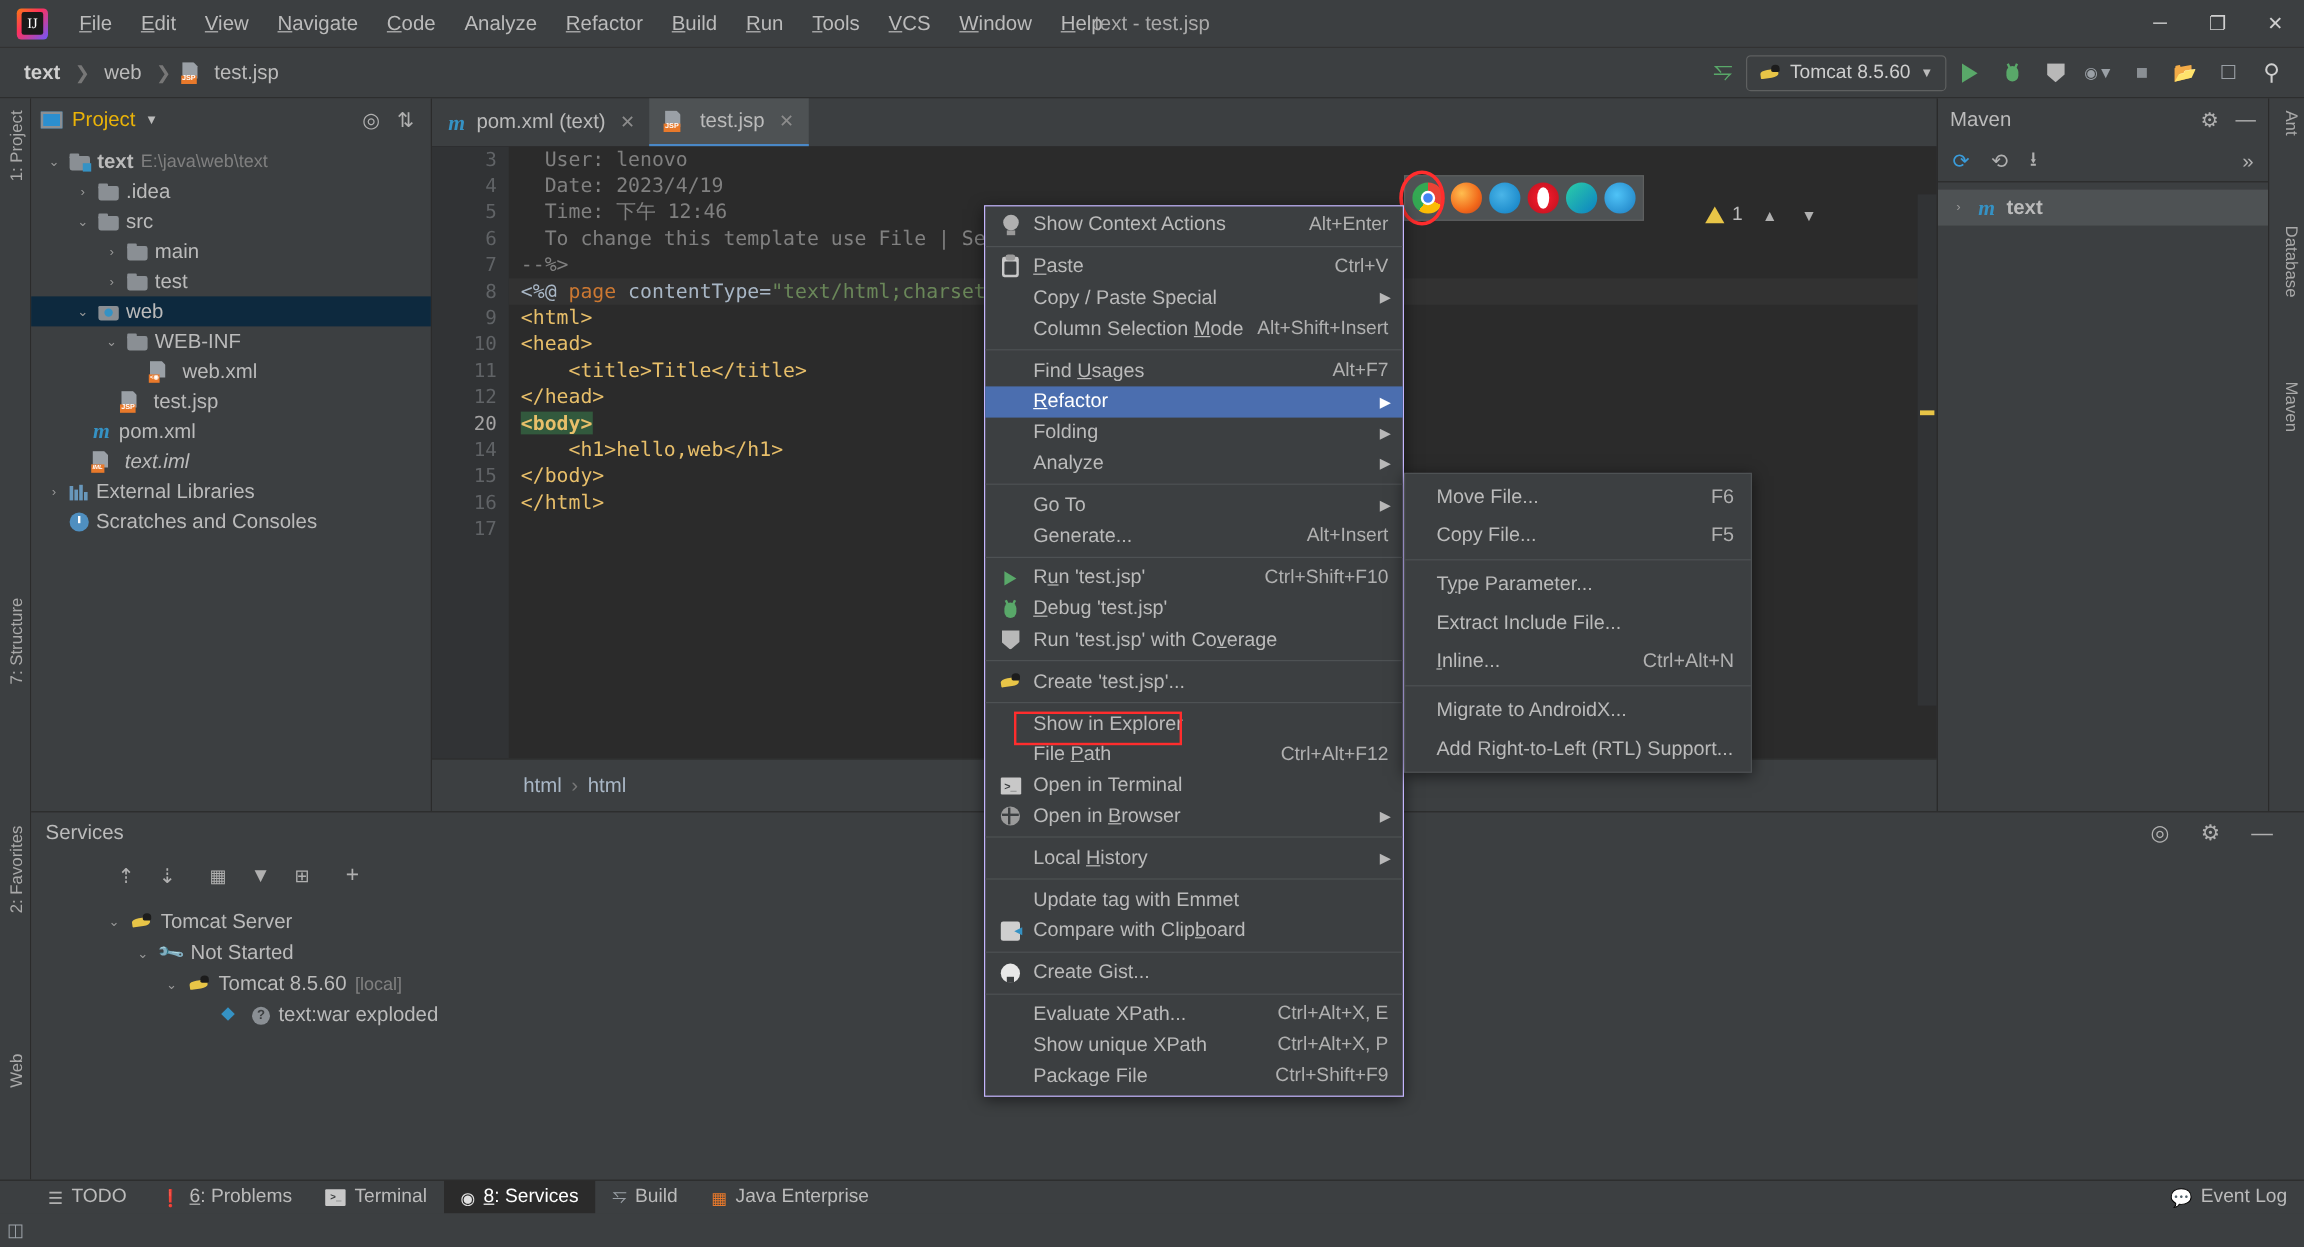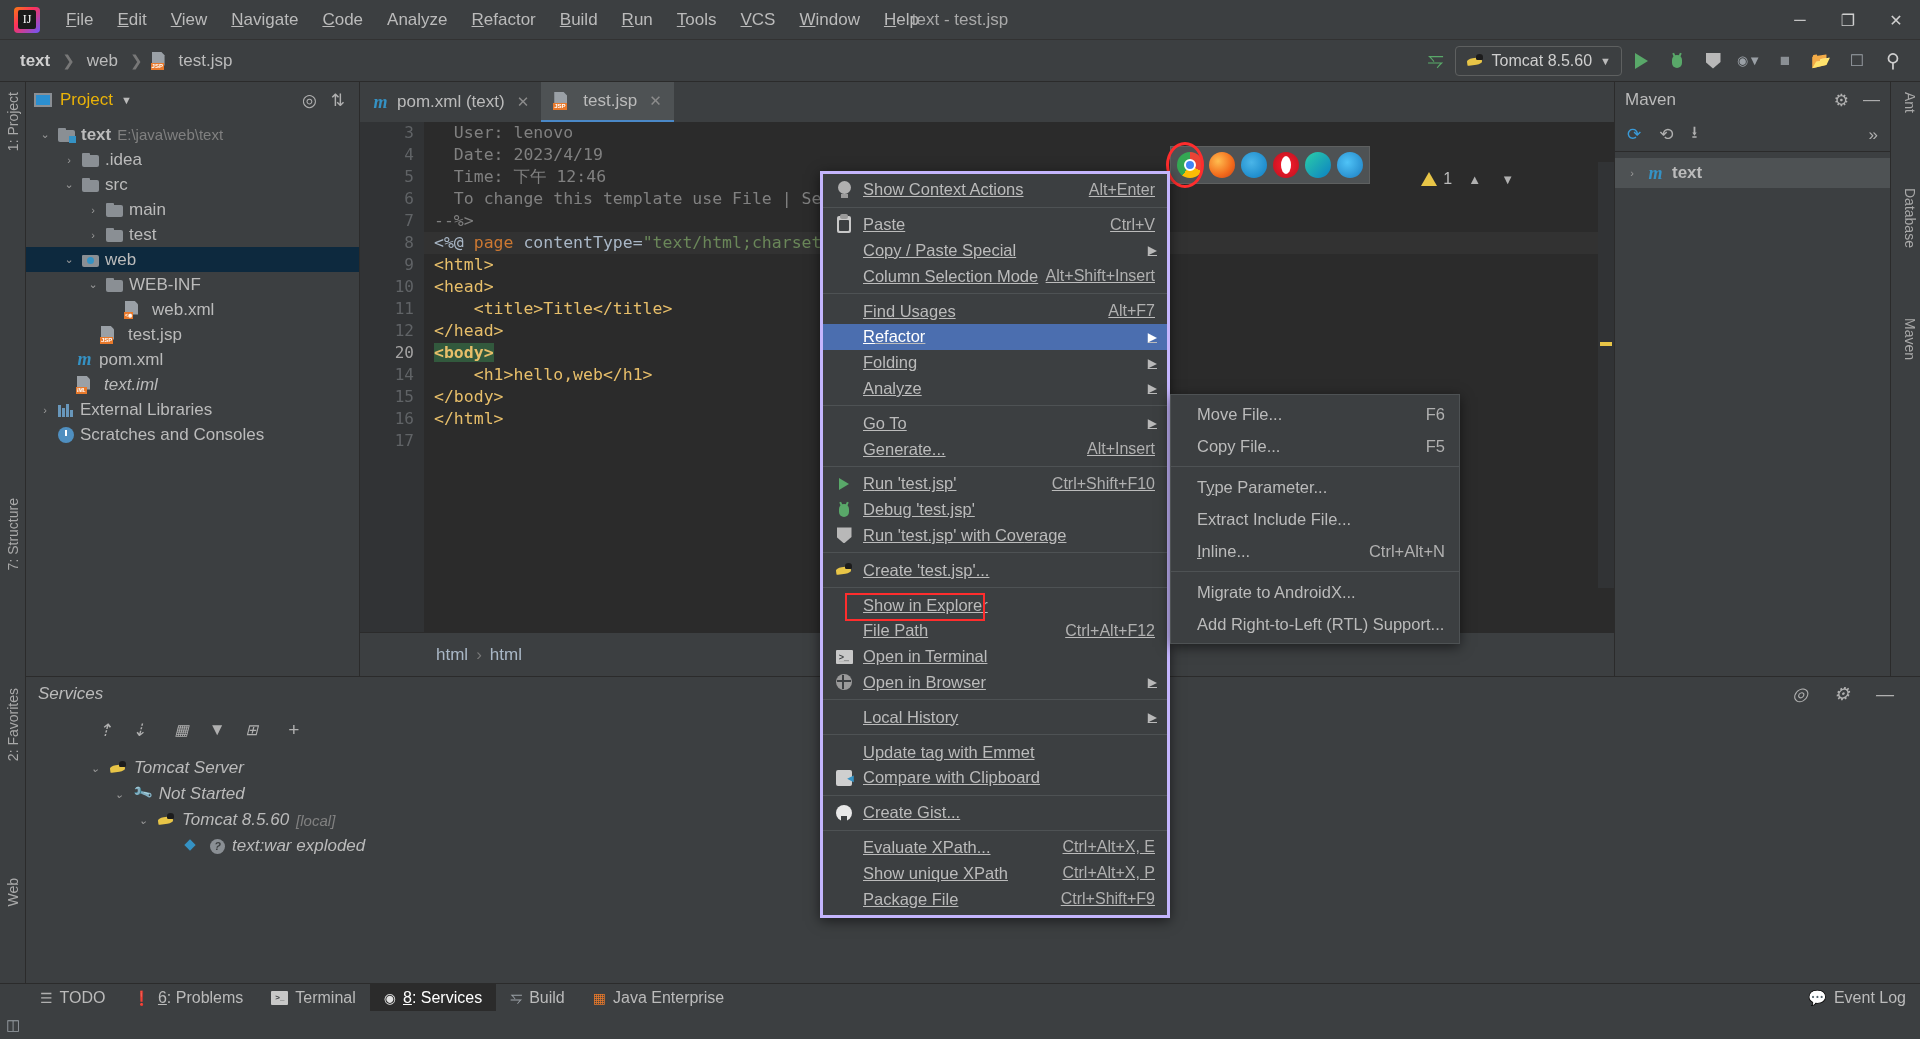--- a/index.html
+++ b/index.html
@@ -154,21 +154,21 @@
 
   
   .maven-panel{position:absolute;right:30px;top:82px;width:276px;height:594px;background:#3c3f41;border-left:1px solid #2b2b2b;}
   .mv-head{height:36px;display:flex;align-items:center;padding:0 10px;font-size:17px;color:#bbb;}
   .mv-head .icons{margin-left:auto;display:flex;gap:14px;align-items:center;}
   .mv-toolbar{height:34px;display:flex;align-items:center;gap:18px;padding:0 12px;border-bottom:1px solid #2b2b2b;}
   .mv-tree{padding-top:6px;}
   .mv-row{height:30px;display:flex;align-items:center;gap:8px;padding-left:10px;background:#4e5254;font-size:17px;}
 
   
-  .services{position:absolute;left:26px;top:676px;right:0;bottom:56px;background:#3c3f41;border-top:1px solid #2b2b2b;font-style:italic;}
+  .services{position:absolute;left:26px;top:676px;right:0;bottom:56px;background:#3c3f41;border-top:1px solid #2b2b2b;}
   .sv-head{height:34px;display:flex;align-items:center;padding:0 12px;font-size:17px;color:#bbb;}
   .sv-head .right-icons{margin-left:auto;display:flex;gap:26px;align-items:center;padding-right:14px;}
   .sv-toolbar{height:38px;display:flex;align-items:center;gap:20px;padding-left:72px;}
   .sv-tree{padding-top:6px;font-size:17px;}
   .sv-row{height:26px;display:flex;align-items:center;gap:7px;white-space:nowrap;}
   .wrench{color:#b8b8b8;font-size:15px;transform:rotate(-35deg);display:inline-block;}
   .qmark{width:15px;height:15px;border-radius:50%;background:#8a8f94;color:#3c3f41;font-size:11px;
      display:inline-flex;align-items:center;justify-content:center;font-weight:bold;}
   .artifact{width:17px;height:15px;position:relative;display:inline-block;}
   .artifact .d1{position:absolute;left:0;top:2px;width:8px;height:8px;background:#3592c4;transform:rotate(45deg);}
@@ -199,23 +199,22 @@
   .bico.edge-old{background:radial-gradient(circle at 40% 40%,#4ab5e8,#0d7cc1);}
   .bico.opera{background:radial-gradient(circle at 50% 50%,#ff1b2d,#b8131f);}
   .bico.opera:after{content:"";position:absolute;left:8px;top:4px;width:10px;height:18px;border-radius:50%;background:#fff;}
   .bico.edge{background:linear-gradient(135deg,#2bcfa7,#0c80c4);}
   .bico.ie{background:radial-gradient(circle at 40% 40%,#4fc3f7,#1b7cc0);}
   .redbox{position:absolute;left:1166px;top:142px;width:38px;height:46px;border:3px solid #ff2d2d;border-radius:50%;z-index:41;pointer-events:none;}
 
   
   .ctxmenu{
     position:absolute;left:820px;top:171px;width:350px;background:#3c3f41;
-    border:3px solid #c4b5fd;box-shadow:0 3px 12px rgba(0,0,0,.55);z-index:50;
+    border:1px solid #c4b5fd;box-shadow:0 3px 12px rgba(0,0,0,.55);z-index:50;
     padding:3px 0;
-    text-decoration:underline;
   }
   .cm-item{height:25.8px;display:flex;align-items:center;font-size:16.5px;color:#bbbbbb;
     padding-left:10px;position:relative;white-space:nowrap;}
   .cm-item.sel{background:#4b6eaf;color:#fff;}
   .cm-ico{width:22px;display:flex;align-items:center;justify-content:center;margin-right:8px;flex:0 0 22px;}
   .cm-label u{text-decoration:underline;}
   .cm-shortcut{margin-left:auto;padding-right:12px;color:#b0b0b0;font-size:16px;}
   .cm-arrow{margin-left:auto;padding-right:10px;color:#b8b8b8;font-size:12px;}
   .cm-sep{height:1px;background:#4e5254;margin:4px 0;}
   .cm-highlight{position:absolute;left:845px;top:593px;width:140px;height:28px;border:2px solid #ff2d2d;z-index:60;pointer-events:none;}

